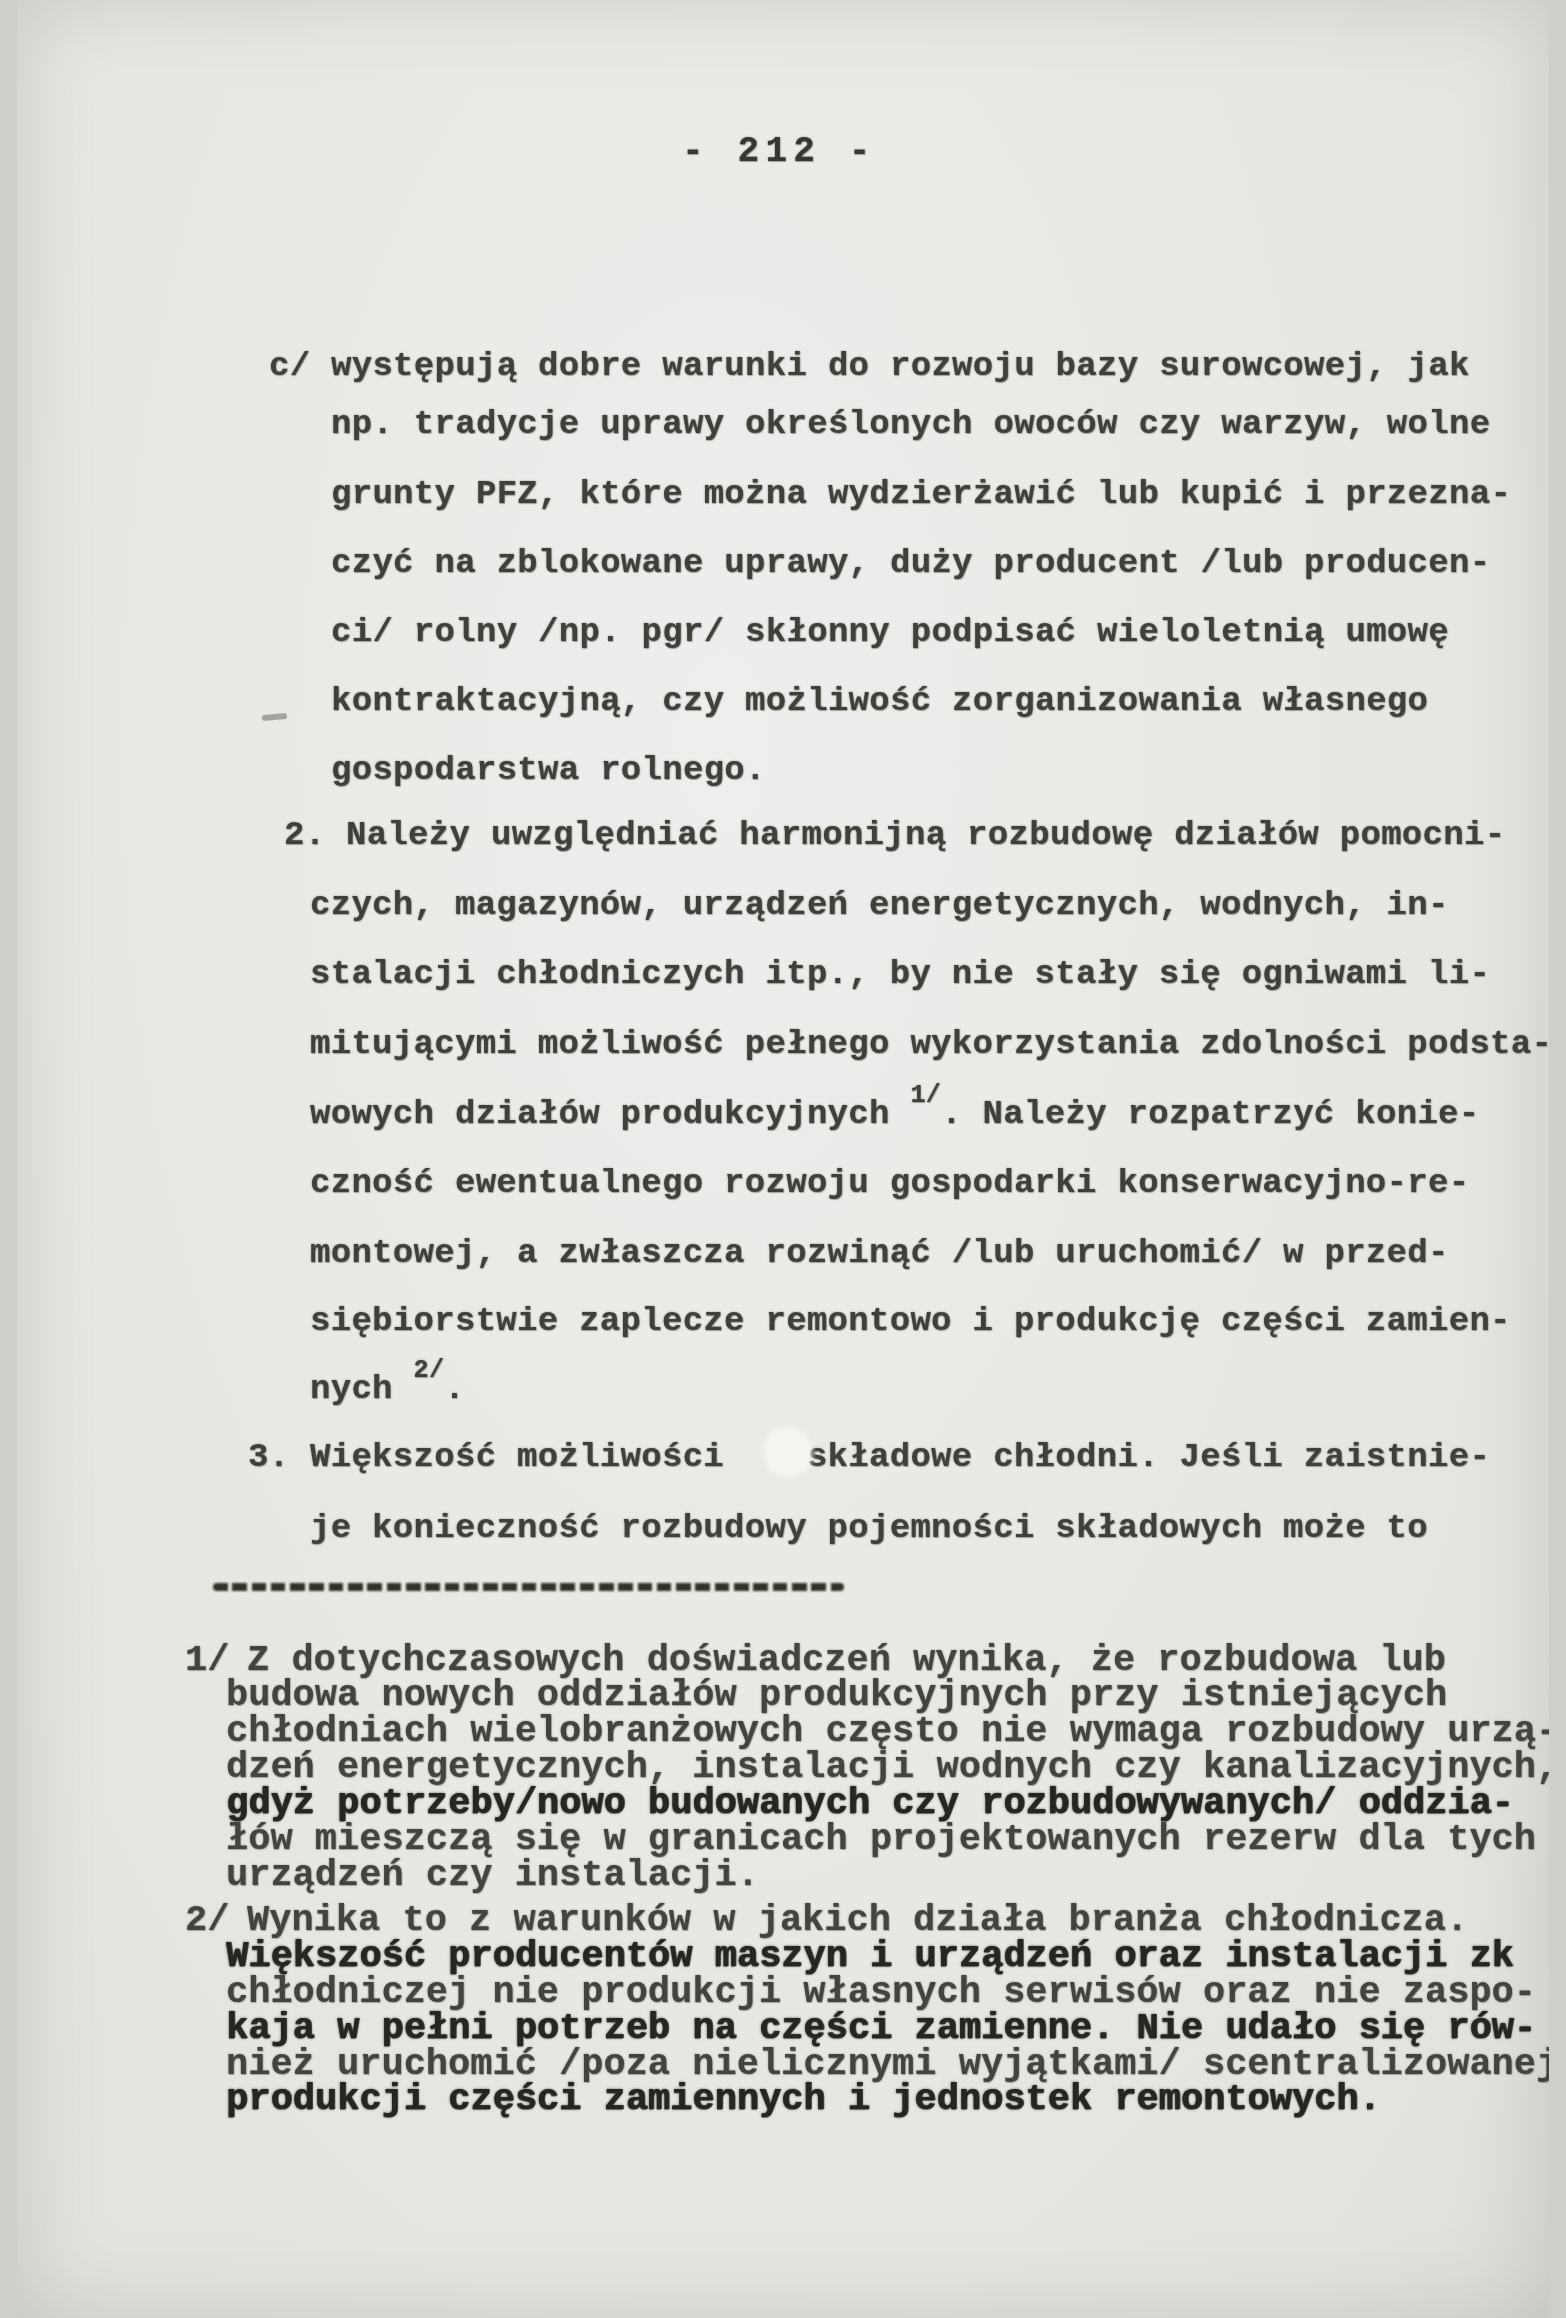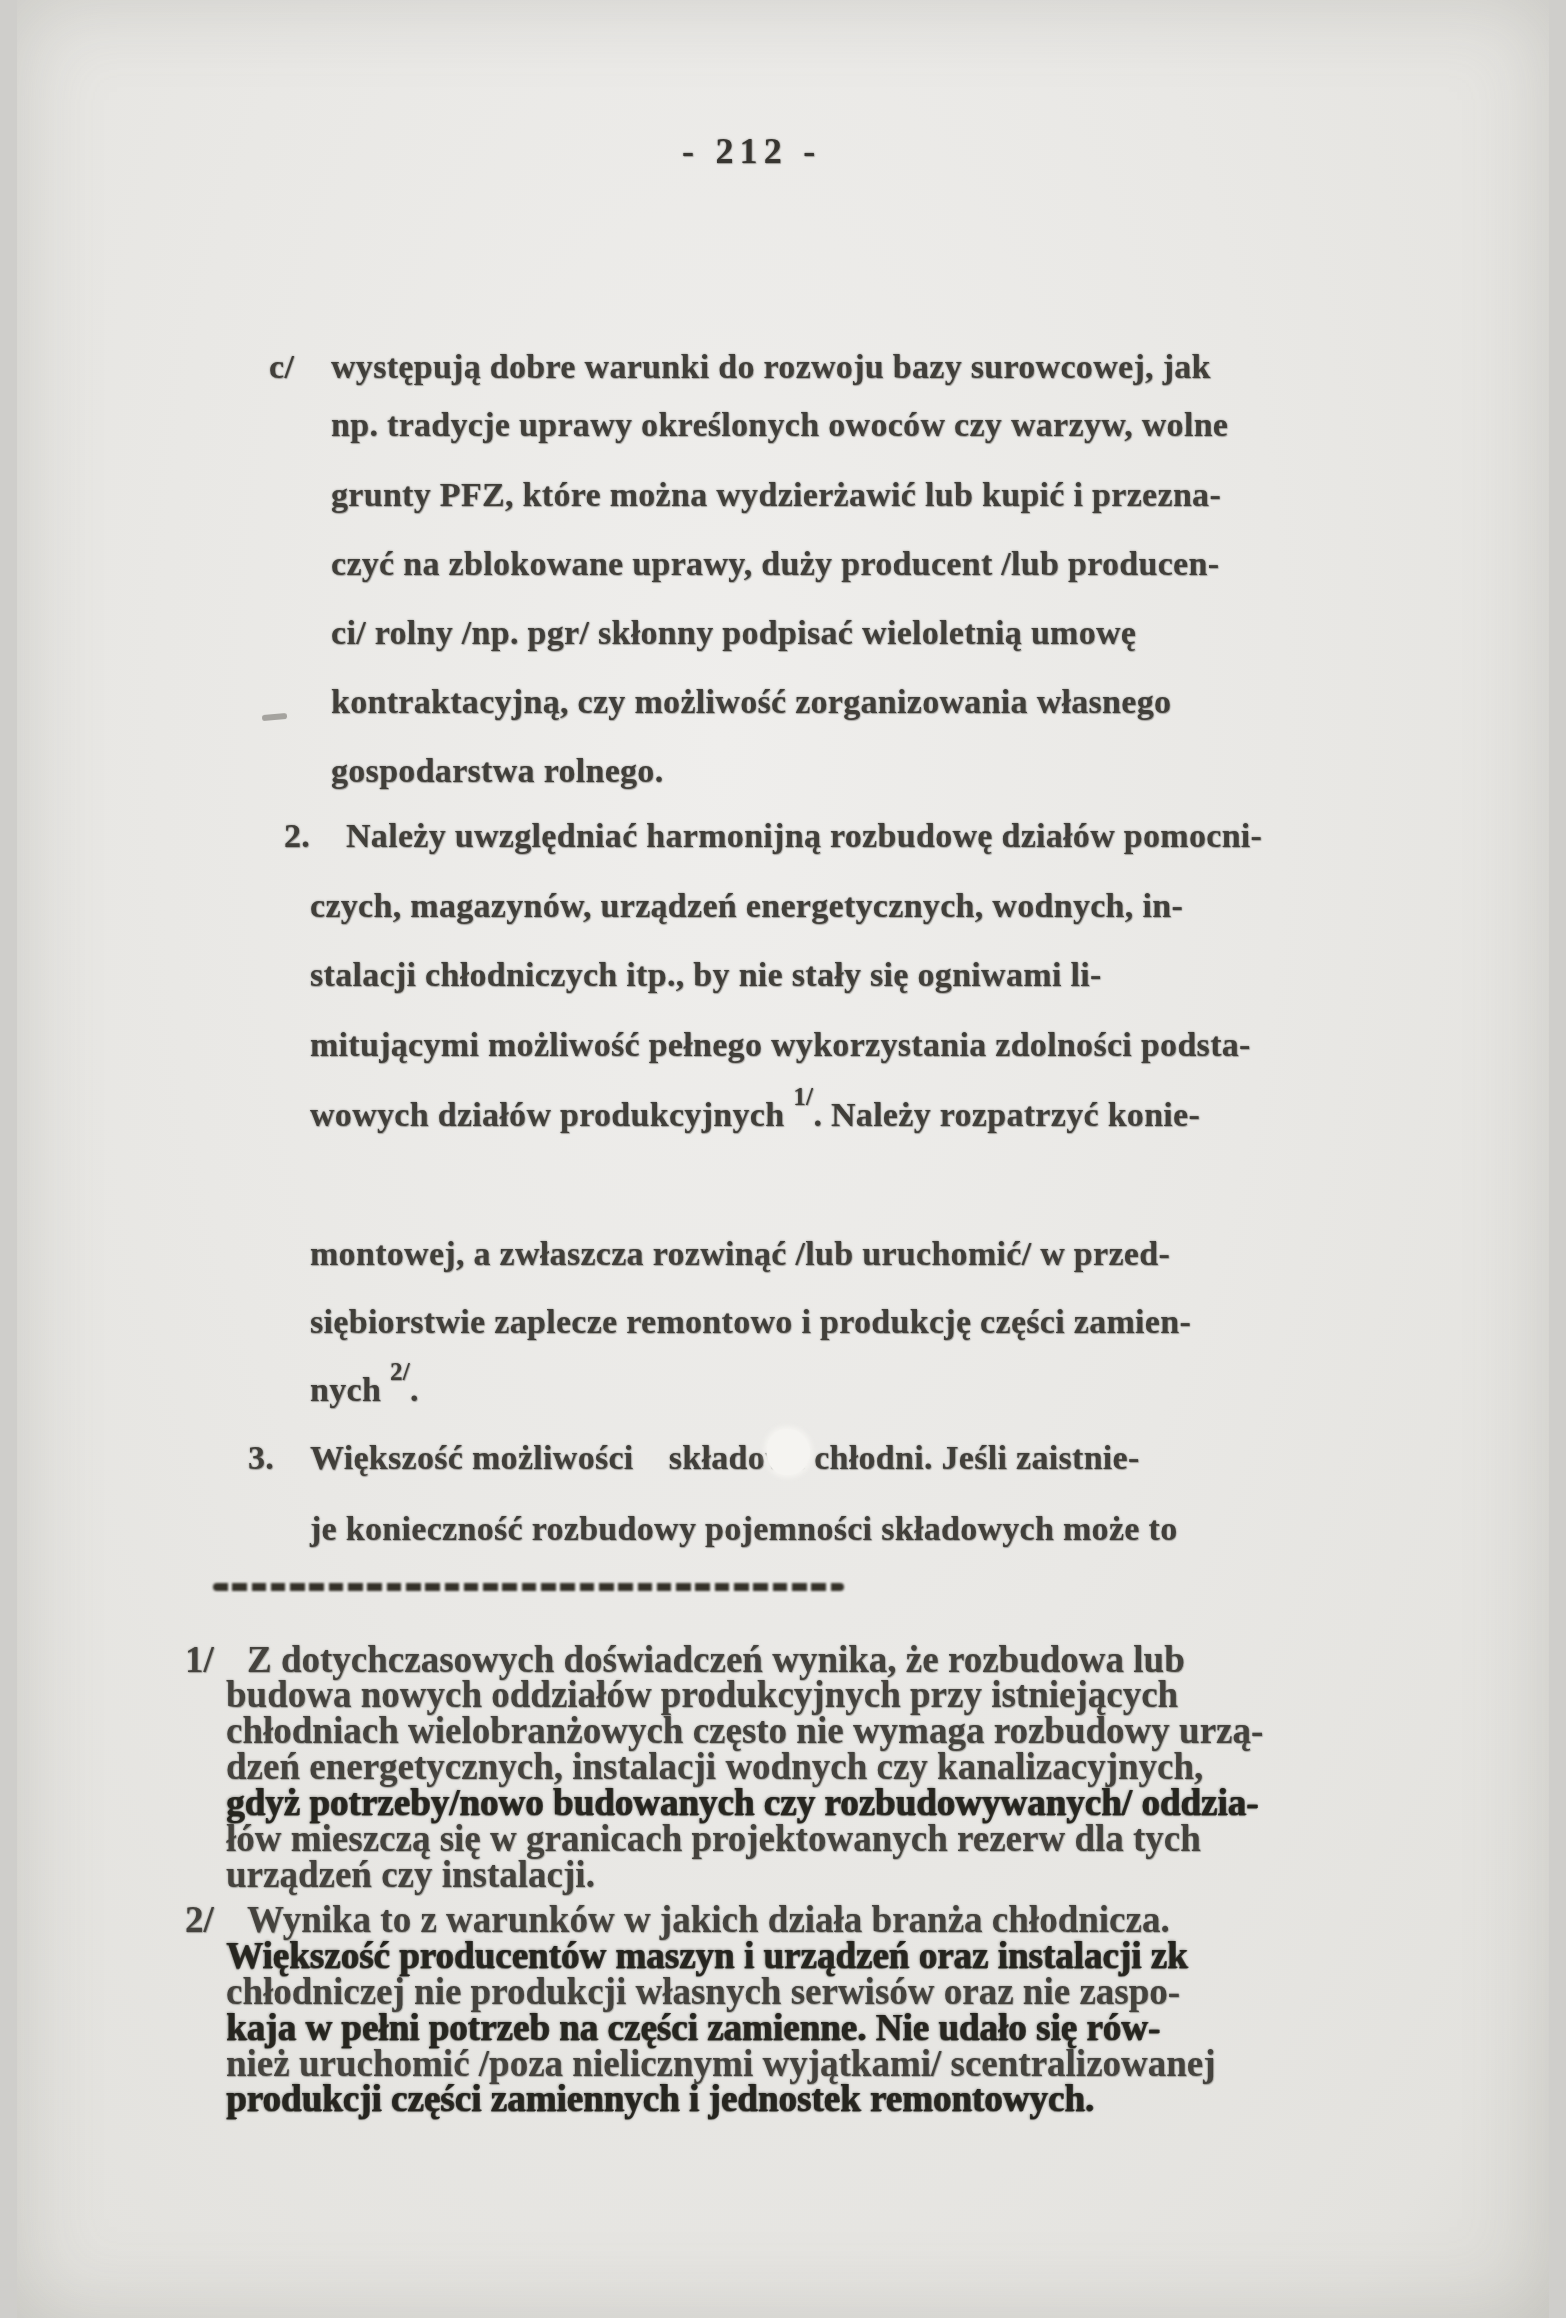--- a/index.html
+++ b/index.html
@@ -3,21 +3,21 @@
 <meta charset="utf-8">
 <style>
   html, body { margin:0; padding:0; background:#cfcecb; }
   .page {
     position:relative;
     width:1532px; height:2319px;
     margin:0 auto;
     background:
       radial-gradient(ellipse at 46% 32%, #efeeec 0%, #e9e8e5 48%, #e3e2de 88%, #dcdbd6 100%);
     box-shadow: inset 0 0 83px rgba(120,118,110,0.25);
-    font-family:Liberation Serif, serif;
+    font-family:Liberation Mono, monospace;
     color:#3a3833;
     overflow:hidden;
   }
   .line {
     position:absolute;
     white-space:pre;
     font-size:34px;
     line-height:1.1;
     font-weight:bold;
     letter-spacing:0.3px;
@@ -88,20 +88,21 @@
   <div class="line" style="left:314px; top:683px;">kontraktacyjną, czy możliwość zorganizowania własnego</div>
   <div class="line" style="left:314px; top:752px;">gospodarstwa rolnego.</div>
 
   <div class="artifact"></div>
 
   <div class="line" style="left:231px; top:817px;margin-left:36px;"><span class="ilabel">2.</span><span>Należy uwzględniać harmonijną rozbudowę działów pomocni-</span></div>
   <div class="line" style="left:293px; top:887px;">czych, magazynów, urządzeń energetycznych, wodnych, in-</div>
   <div class="line" style="left:293px; top:956px;">stalacji chłodniczych itp., by nie stały się ogniwami li-</div>
   <div class="line" style="left:293px; top:1026px;">mitującymi możliwość pełnego wykorzystania zdolności podsta-</div>
   <div class="line" style="left:293px; top:1096px;"><span>wowych działów produkcyjnych </span><span class="sup">1/</span><span>. Należy rozpatrzyć konie-</span></div>
+  <div class="line" style="left:293px; top:1165px;">czność ewentualnego rozwoju gospodarki konserwacyjno-re-</div>
   <div class="line" style="left:293px; top:1235px;">montowej, a zwłaszcza rozwinąć /lub uruchomić/ w przed-</div>
   <div class="line" style="left:293px; top:1303px;text-align:center;">siębiorstwie zaplecze remontowo i produkcję części zamien-</div>
   <div class="line" style="left:293px; top:1371px;"><span>nych </span><span class="sup">2/</span><span>.</span></div>
 
   <div class="line" style="left:231px; top:1439px;"><span class="ilabel">3.</span><span>Większość możliwości    składowe chłodni. Jeśli zaistnie-</span></div>
   <div class="line" style="left:293px; top:1510px;">je konieczność rozbudowy pojemności składowych może to</div>
 
   <div class="whiteout"></div>
 
   <div class="sep"></div>

